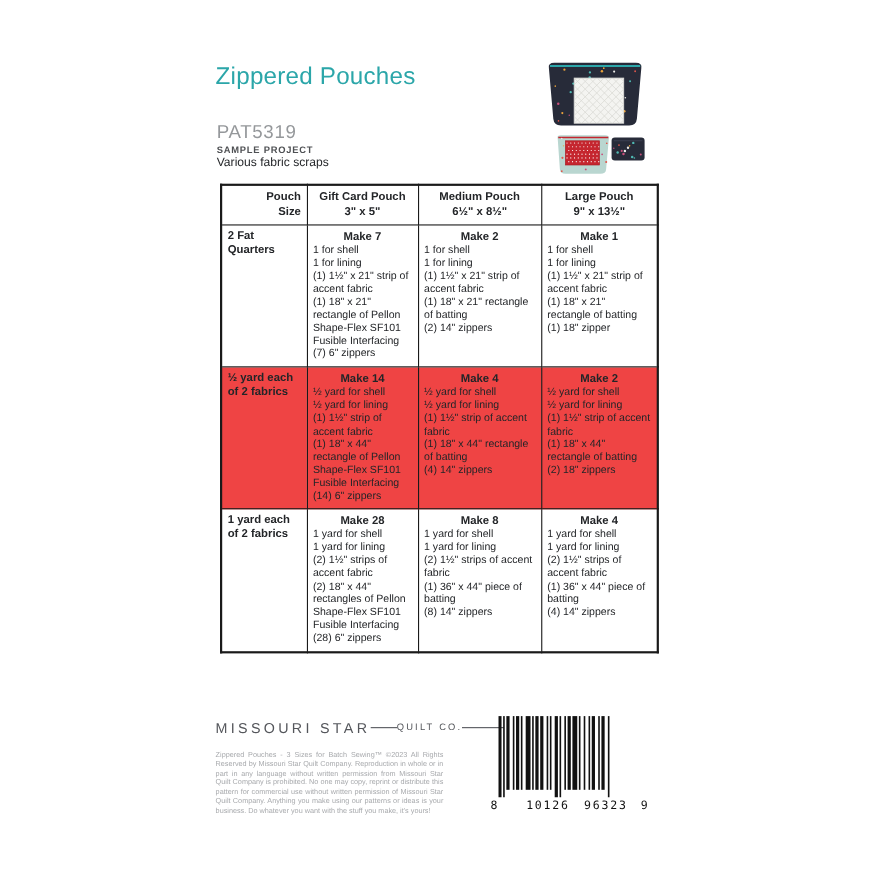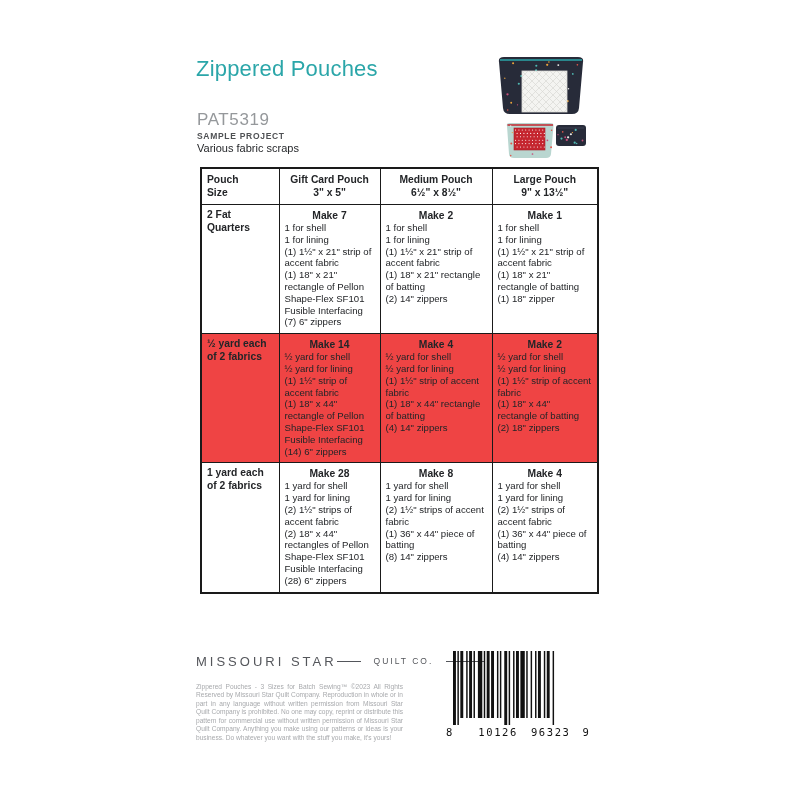--- a/index.html
+++ b/index.html
@@ -37,38 +37,38 @@
     background:#ffffff;color:#232528;
   }
   table.materials td,table.materials th{
     border:1.5px solid #1A1A1A;vertical-align:top;
     padding:4px 5px 5px 5px;
   }
   table.materials{border:2px solid #1A1A1A;}
   col.c0{width:78px}col.c1{width:101px}col.c2{width:112px}col.c3{width:106px}
   th .h-line{display:block;font-size:10.3px;line-height:13px;font-weight:bold;}
   th.col-head{text-align:center;}
-  th.row-head{text-align:left;margin-left:13px;}
+  th.row-head{text-align:right;margin-left:13px;}
   td.row-label{font-weight:bold;font-size:10.3px;line-height:12.8px;}
   td .make{font-weight:bold;font-size:10.3px;line-height:13px;text-align:center;}
   td .item{font-size:9.6px;line-height:11.8px;}
   tr.shaded td{background:#ef4444;}
 
   
   .logo{
     position:absolute;left:196px;top:644px;width:214px;
     display:flex;flex-direction:row;align-items:center;
   }
   .logo-star{width:36px;height:32px;}
   .logo-name{
     margin-top:3px;font-size:13px;letter-spacing:3px;color:#54565B;
     font-weight:400;white-space:nowrap;
   }
   .logo-sub{
-    margin-top:2px;display:flex;align-items:center;gap:13px;width:100%;
+    margin-top:2px;display:flex;align-items:center;gap:0;width:100%;
     justify-content:space-between;color:#54565B;
   }
   .logo-sub .rule{height:1px;background:#54565B;}
   .logo-sub .rule.left{width:24px;}
   .logo-sub .rule.right{width:38px;}
   .logo-sub .sub-text{font-size:8.5px;letter-spacing:2px;white-space:nowrap;}
 
   .copyright{
     position:absolute;left:196px;top:676px;width:207px;
     font-size:6.6px;line-height:8.5px;color:#A8AAAD;

